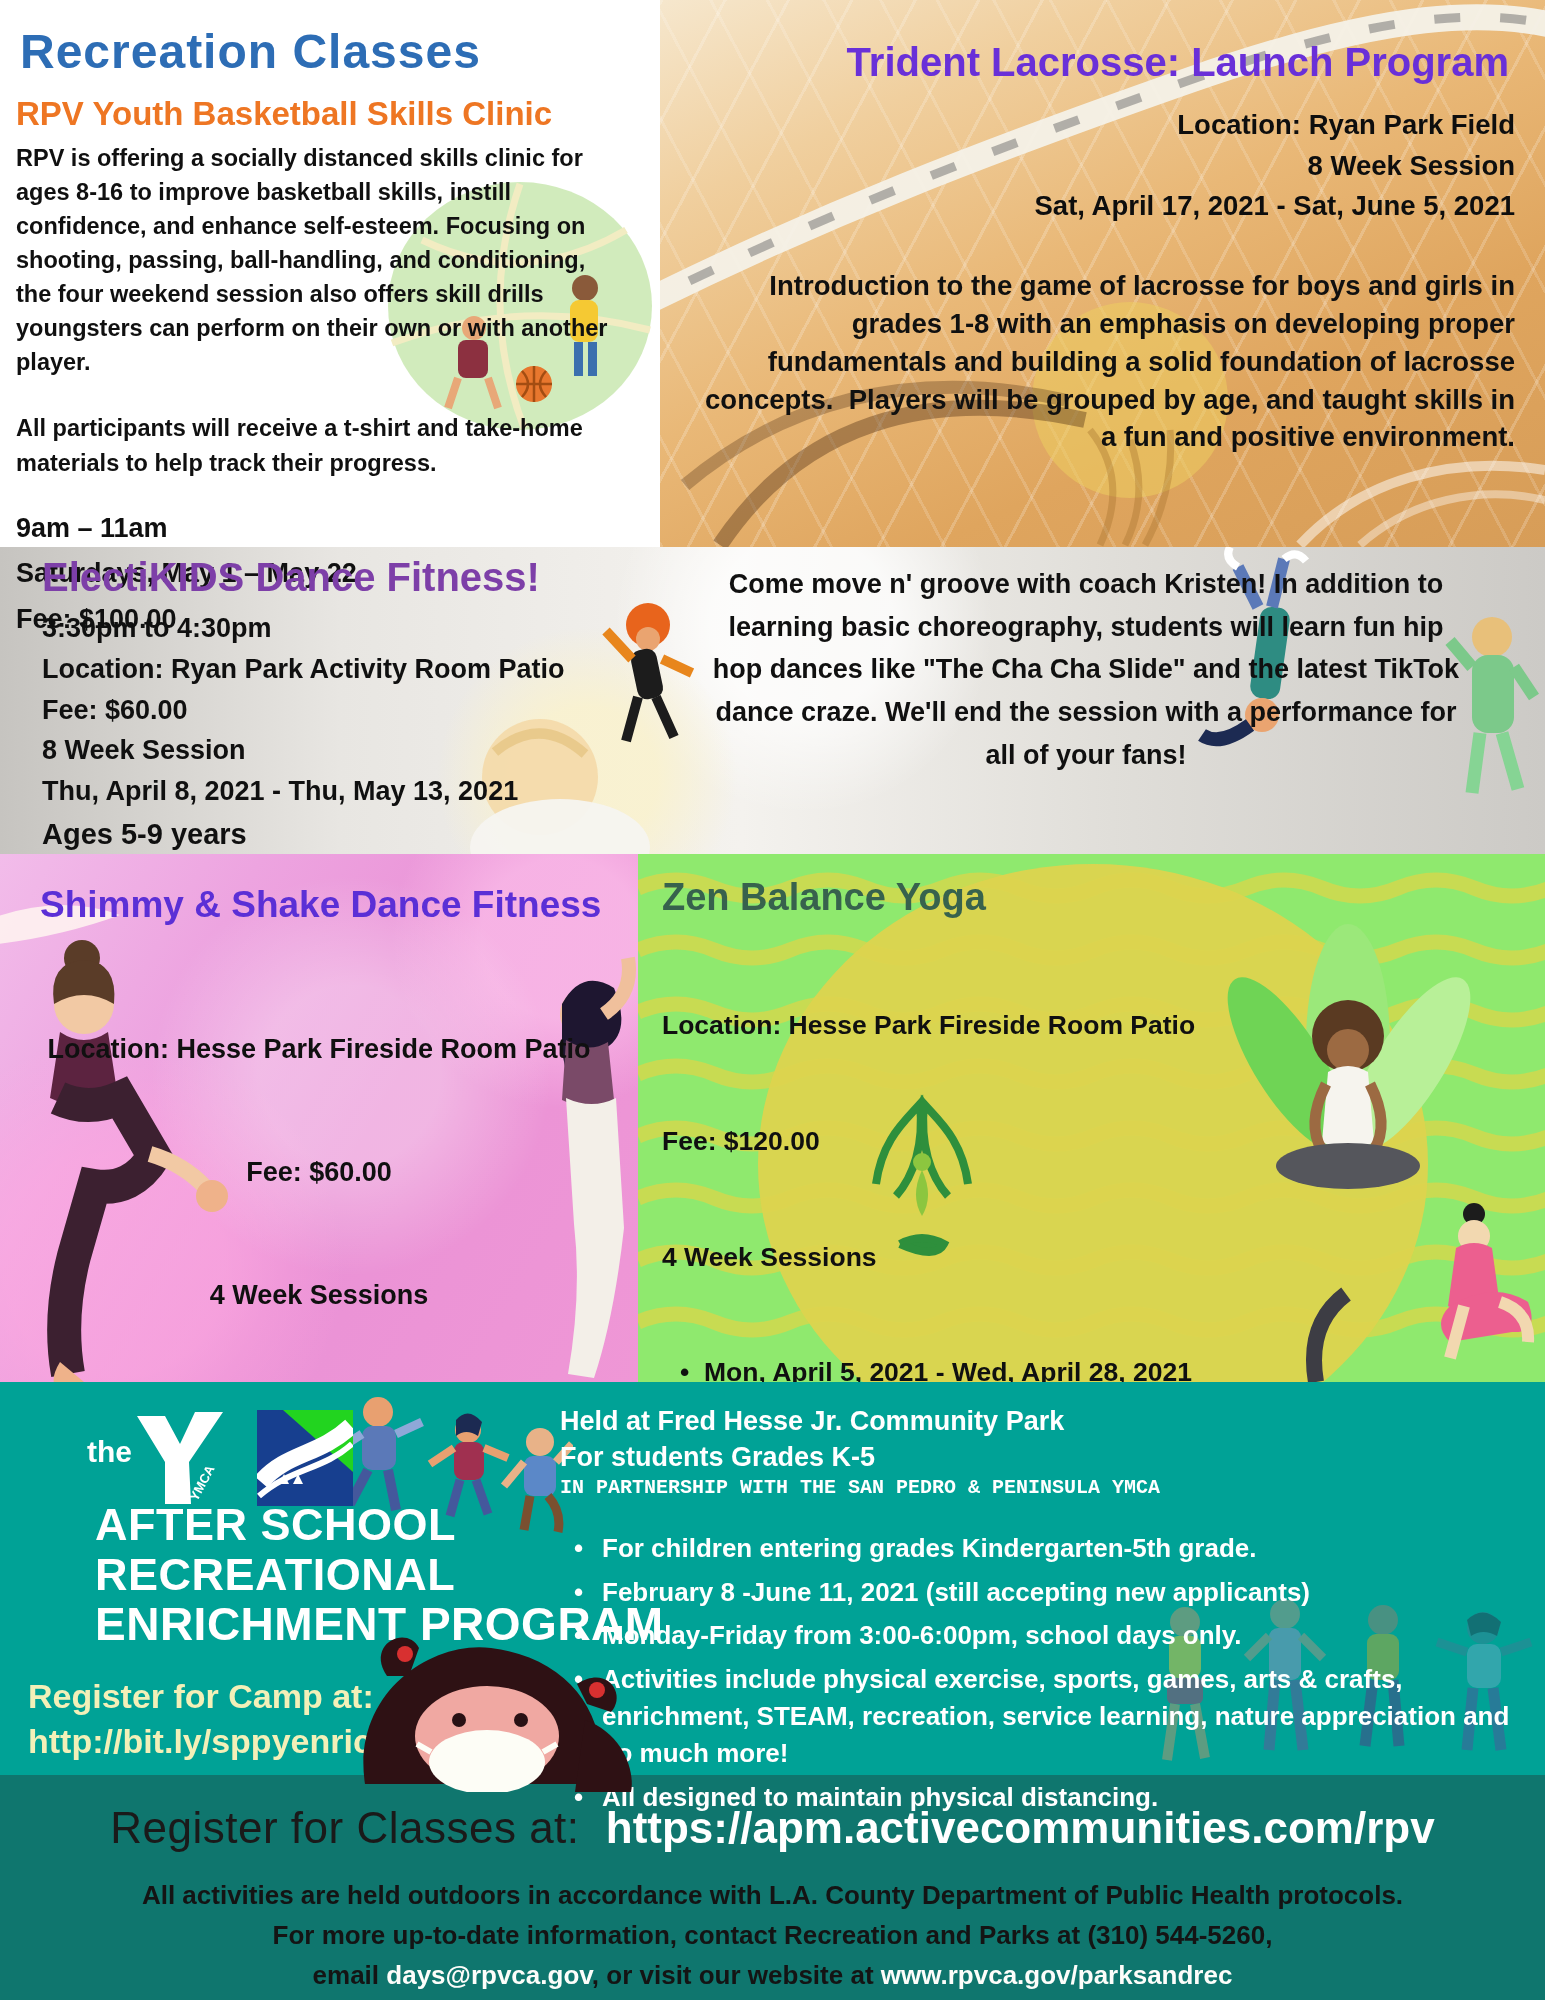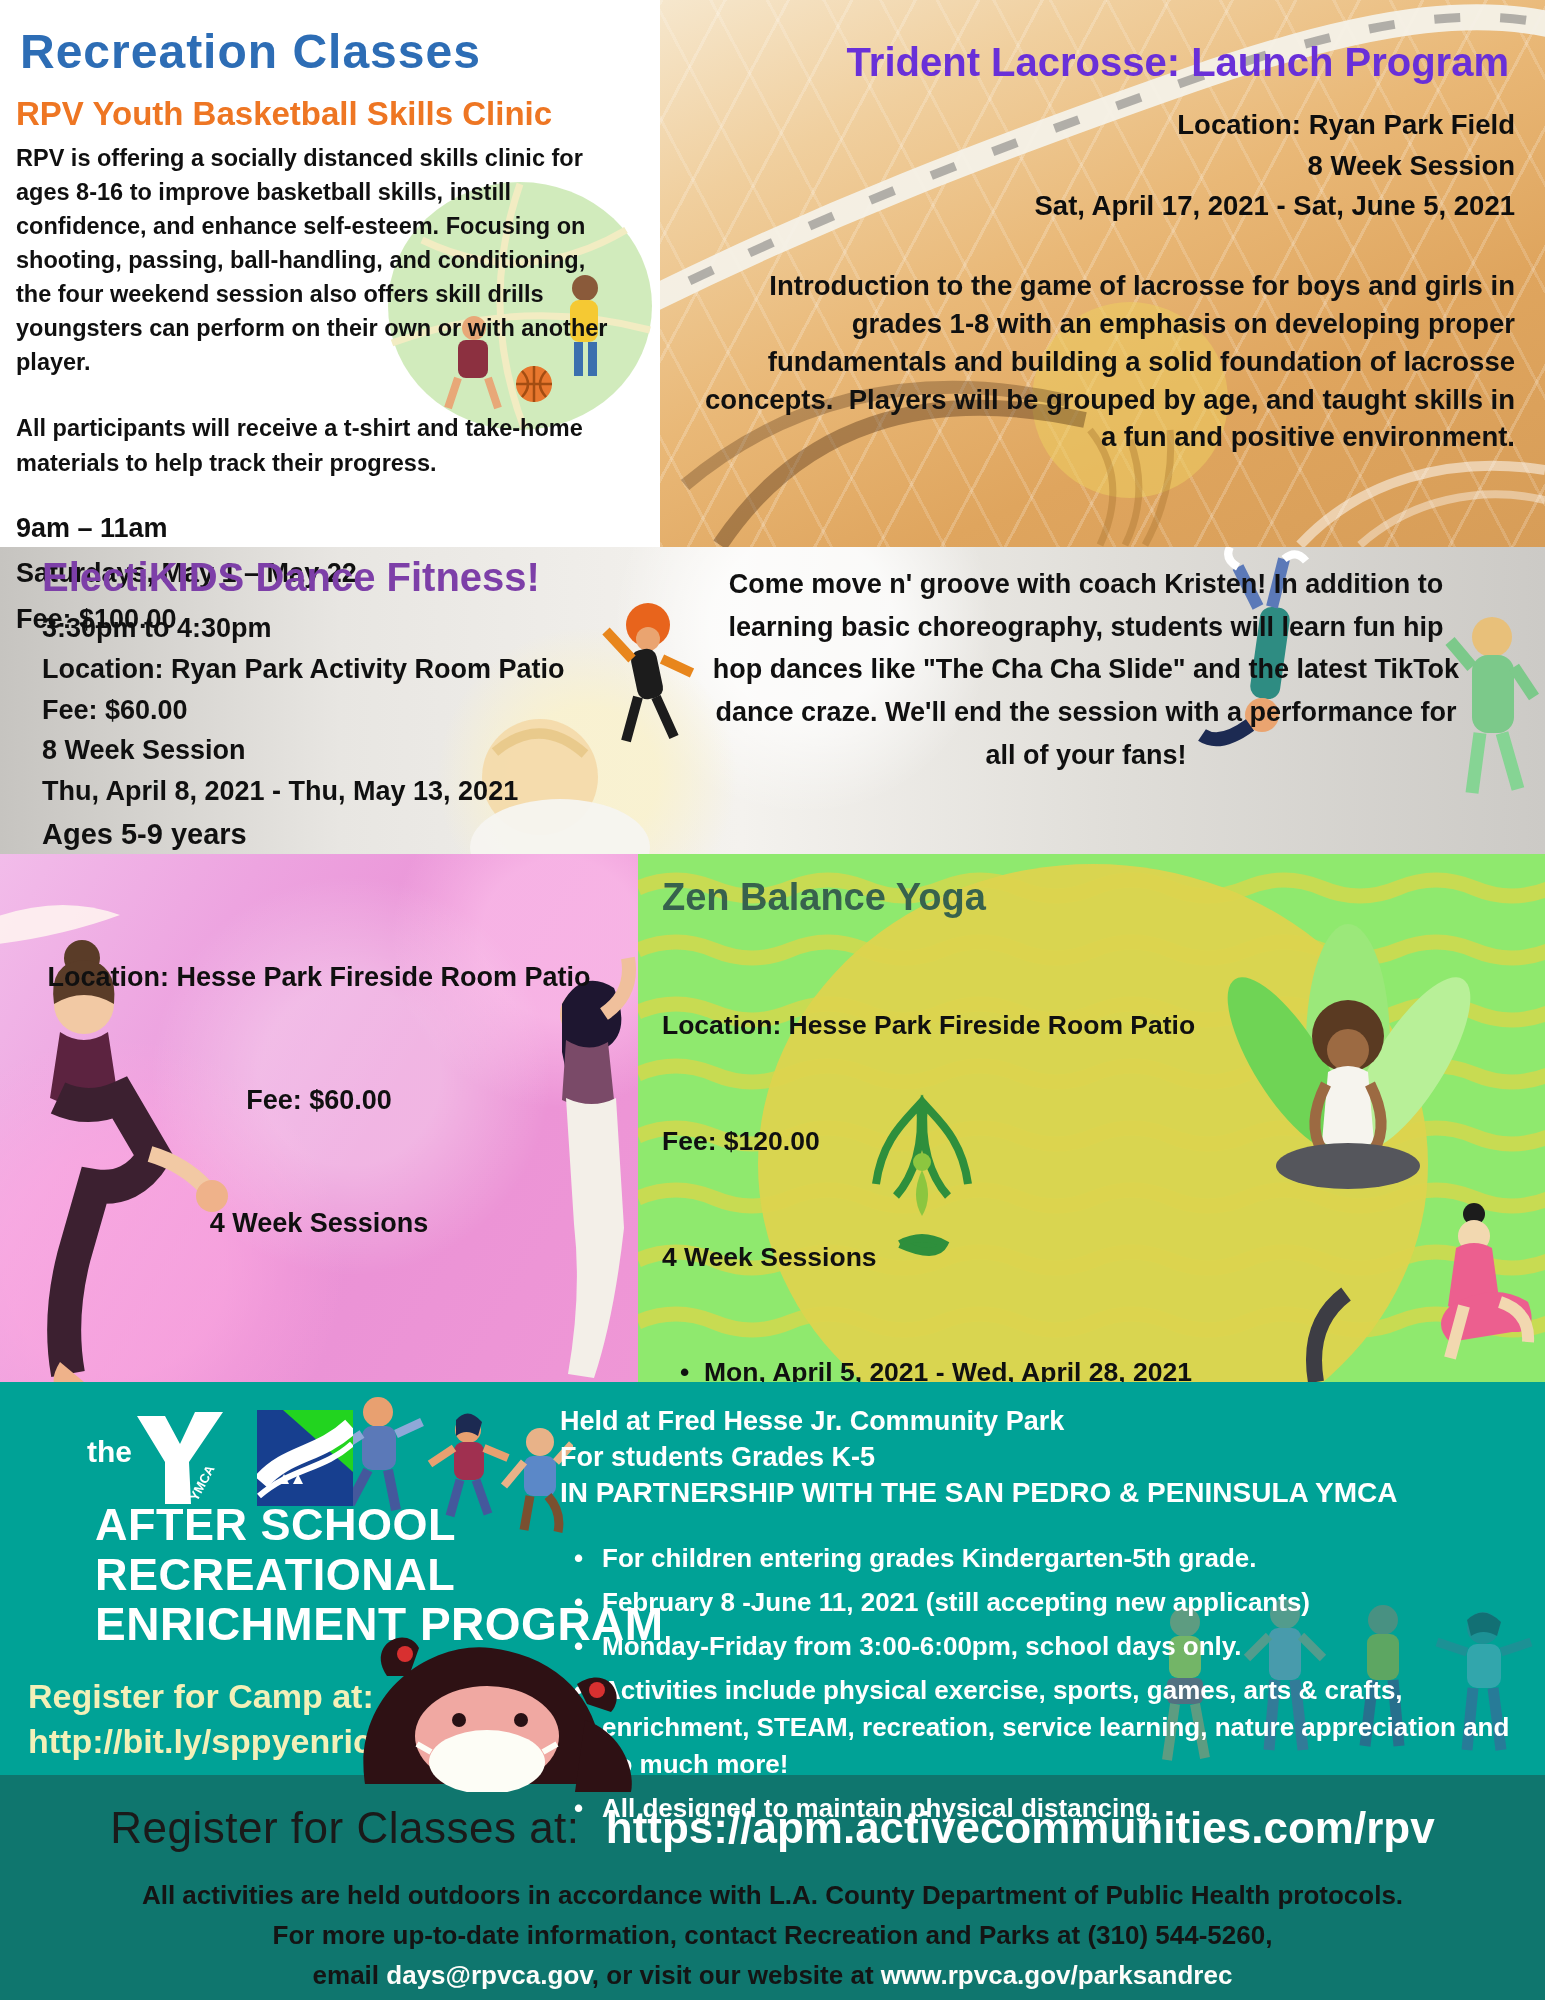--- a/index.html
+++ b/index.html
@@ -74,21 +74,21 @@
   .row-ymca{position:relative;height:393px;background:#00a296;color:#ffffff;}
   .ymca-logos{position:absolute;left:85px;top:28px;display:flex;gap:20px;align-items:center;z-index:2;text-decoration:underline;}
   .ymca-kids-art{position:absolute;left:318px;top:8px;width:255px;height:150px;z-index:1;}
   .ymca-title{position:absolute;left:95px;top:118px;z-index:2;font-weight:700;line-height:1.1;
               letter-spacing:.5px;white-space:nowrap;}
   .ymca-title div{font-size:45px;}
   .ymca-title .l3{font-size:46px;}
   .camp-register{position:absolute;left:28px;top:292px;z-index:2;color:#f3f0b8;font-weight:700;font-size:34px;line-height:1.32;}
   .ymca-right{position:absolute;left:560px;top:22px;width:965px;z-index:2;}
   .held{font-size:27px;font-weight:700;line-height:1.32;}
-  .held .l3{font-size:28px;font-weight:800;}
+  .held .l3{font-size:20px;font-weight:800;font-family:Liberation Mono, monospace;}
   .ymca-bullets{margin:28px 0 0 0;padding:0 0 0 42px;list-style:none;}
   .ymca-bullets li{position:relative;margin:7px 0;font-size:26px;font-weight:700;line-height:1.42;}
   .ymca-bullets li::before{content:"\2022";position:absolute;left:-28px;}
   .masked-girl-art{position:absolute;left:335px;top:242px;width:300px;height:168px;z-index:3;}
   .faint-kids-art{position:absolute;right:0;top:218px;width:430px;height:175px;z-index:1;opacity:.8;}
 
   
   .row-footer{position:relative;height:225px;background:#0f766e;text-align:center;padding-top:28px;}
   .footer-register{font-size:44px;color:#1a1a1a;}
   .footer-register .label{font-weight:400;letter-spacing:.5px;}
@@ -208,20 +208,21 @@
           <path d="M150,300 q34,10 56,34" stroke="#f2c9a4" stroke-width="16" fill="none"></path>
           <circle cx="212" cy="342" r="16" fill="#efb28a"></circle>
           <path d="M60,508 q-16,26 8,34 l28,-4" fill="#efb28a" stroke="none"></path>
           <circle cx="586" cy="160" r="26" fill="#f0c09c"></circle>
           <path d="M562,150 q20,-36 52,-16 q18,44 -8,60 q8,60 4,120 l-28,4 q-8,-66 -20,-120 Z" fill="#1e1630"></path>
           <path d="M566,186 q22,14 42,2 l6,58 q-28,12 -52,0 Z" fill="#7a4a68"></path>
           <path d="M566,244 q26,12 50,0 l8,130 q-10,90 -30,150 l-26,-4 q14,-80 6,-150 Z" fill="#f3efe8"></path>
           <path d="M604,160 q30,-20 24,-56" stroke="#f0c09c" stroke-width="14" fill="none"></path>
         </svg>
       </div>
+      <h2 class="shimmy-title txt">Shimmy &amp; Shake Dance Fitness</h2>
       <div class="shimmy-details txt">
         <div>Location: Hesse Park Fireside Room Patio</div>
         <div>Fee: $60.00</div>
         <div>4 Week Sessions</div>
         
         
         
       </div>
 
     </div>

